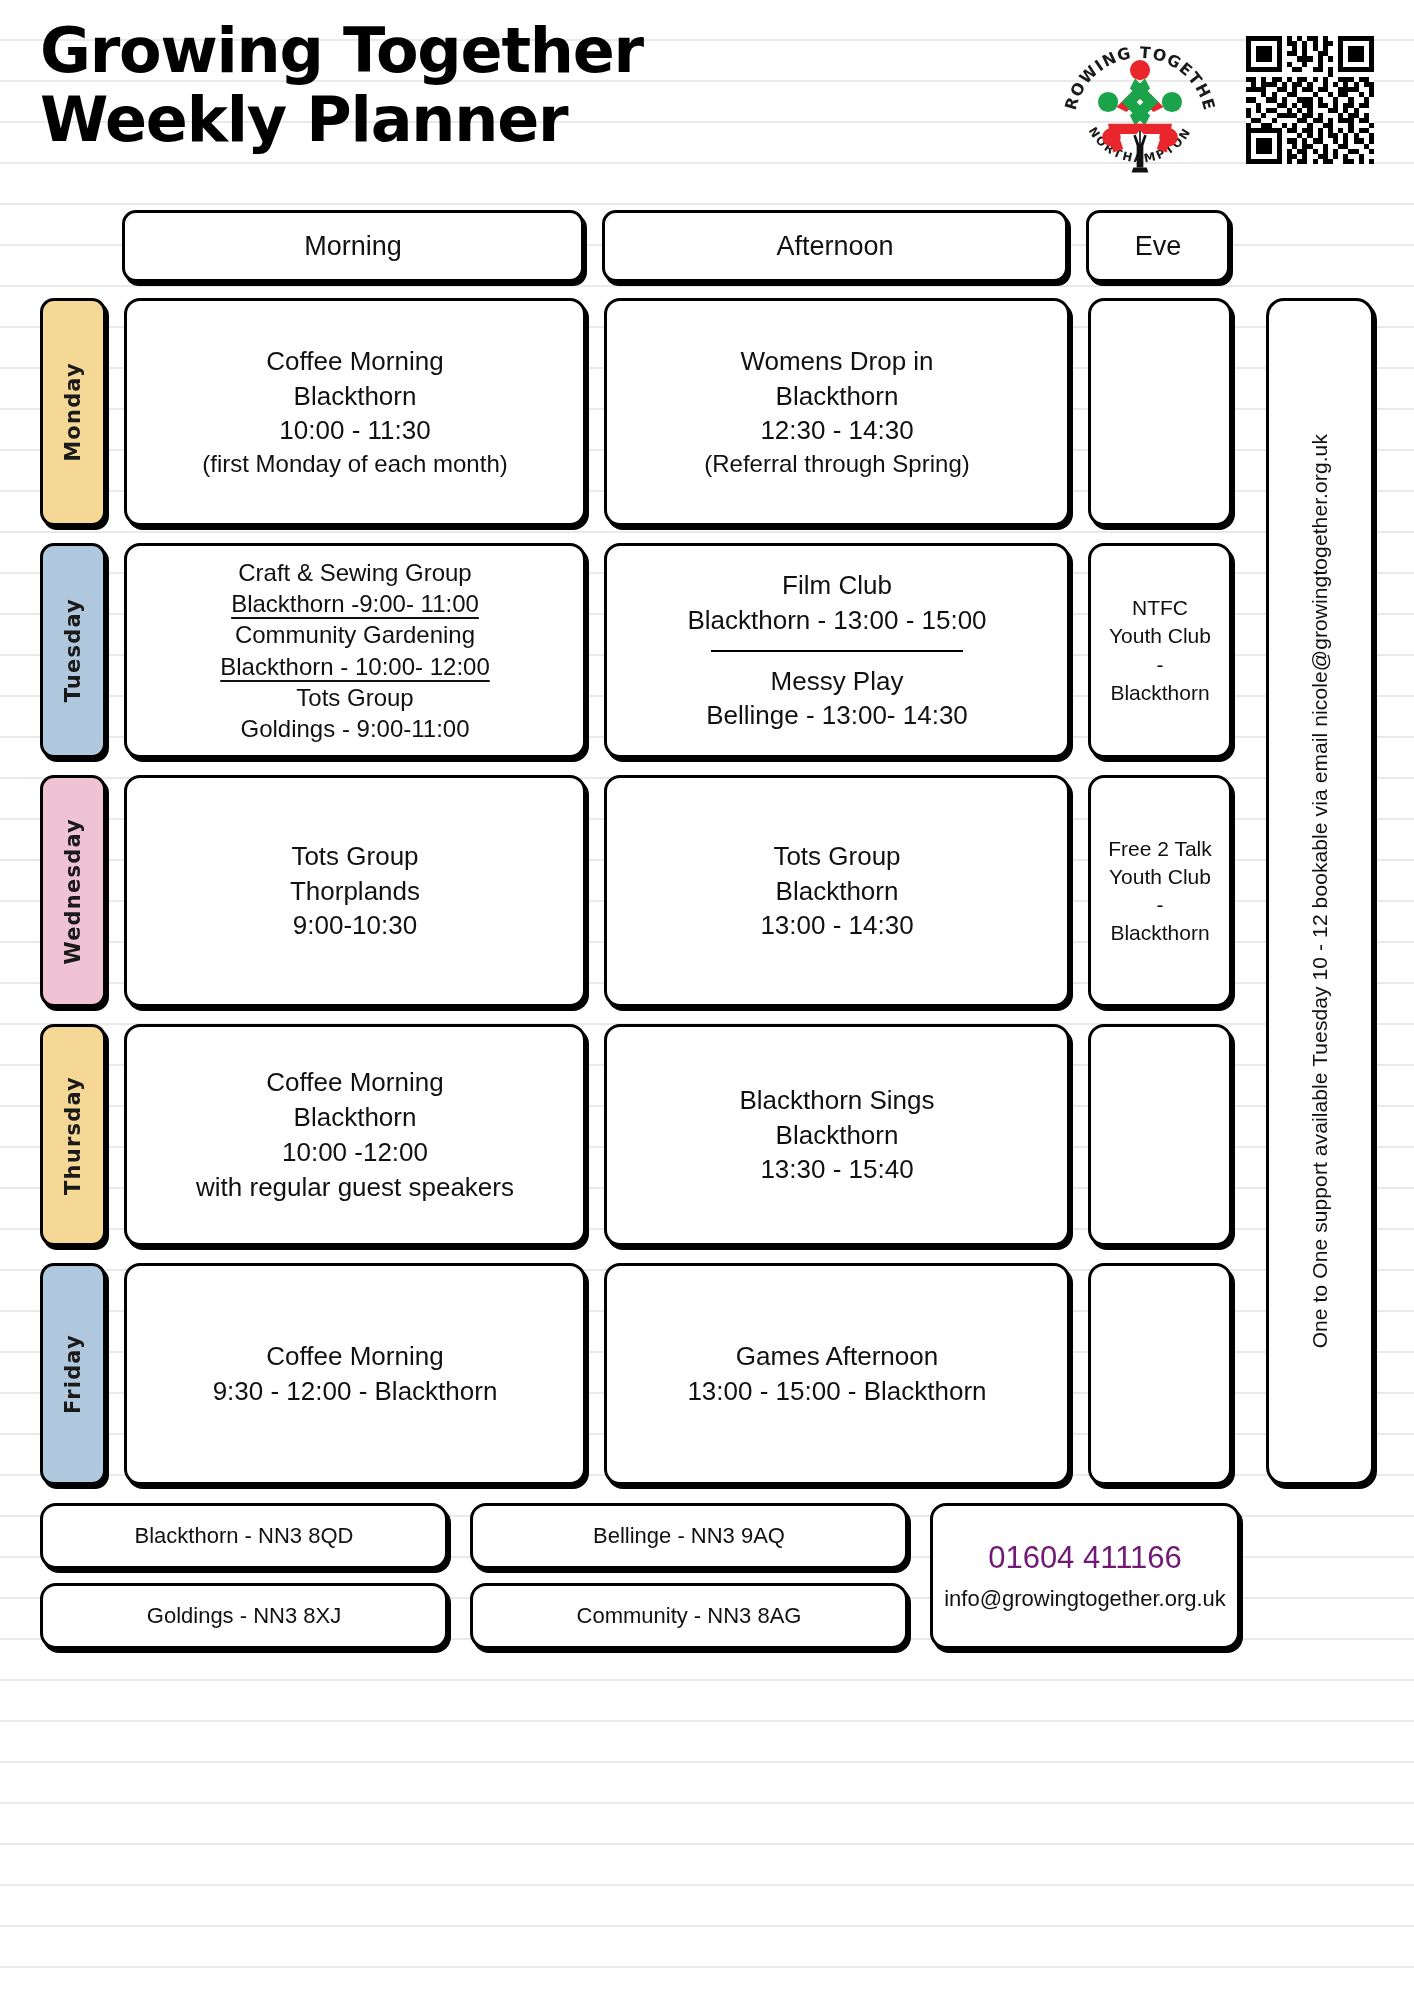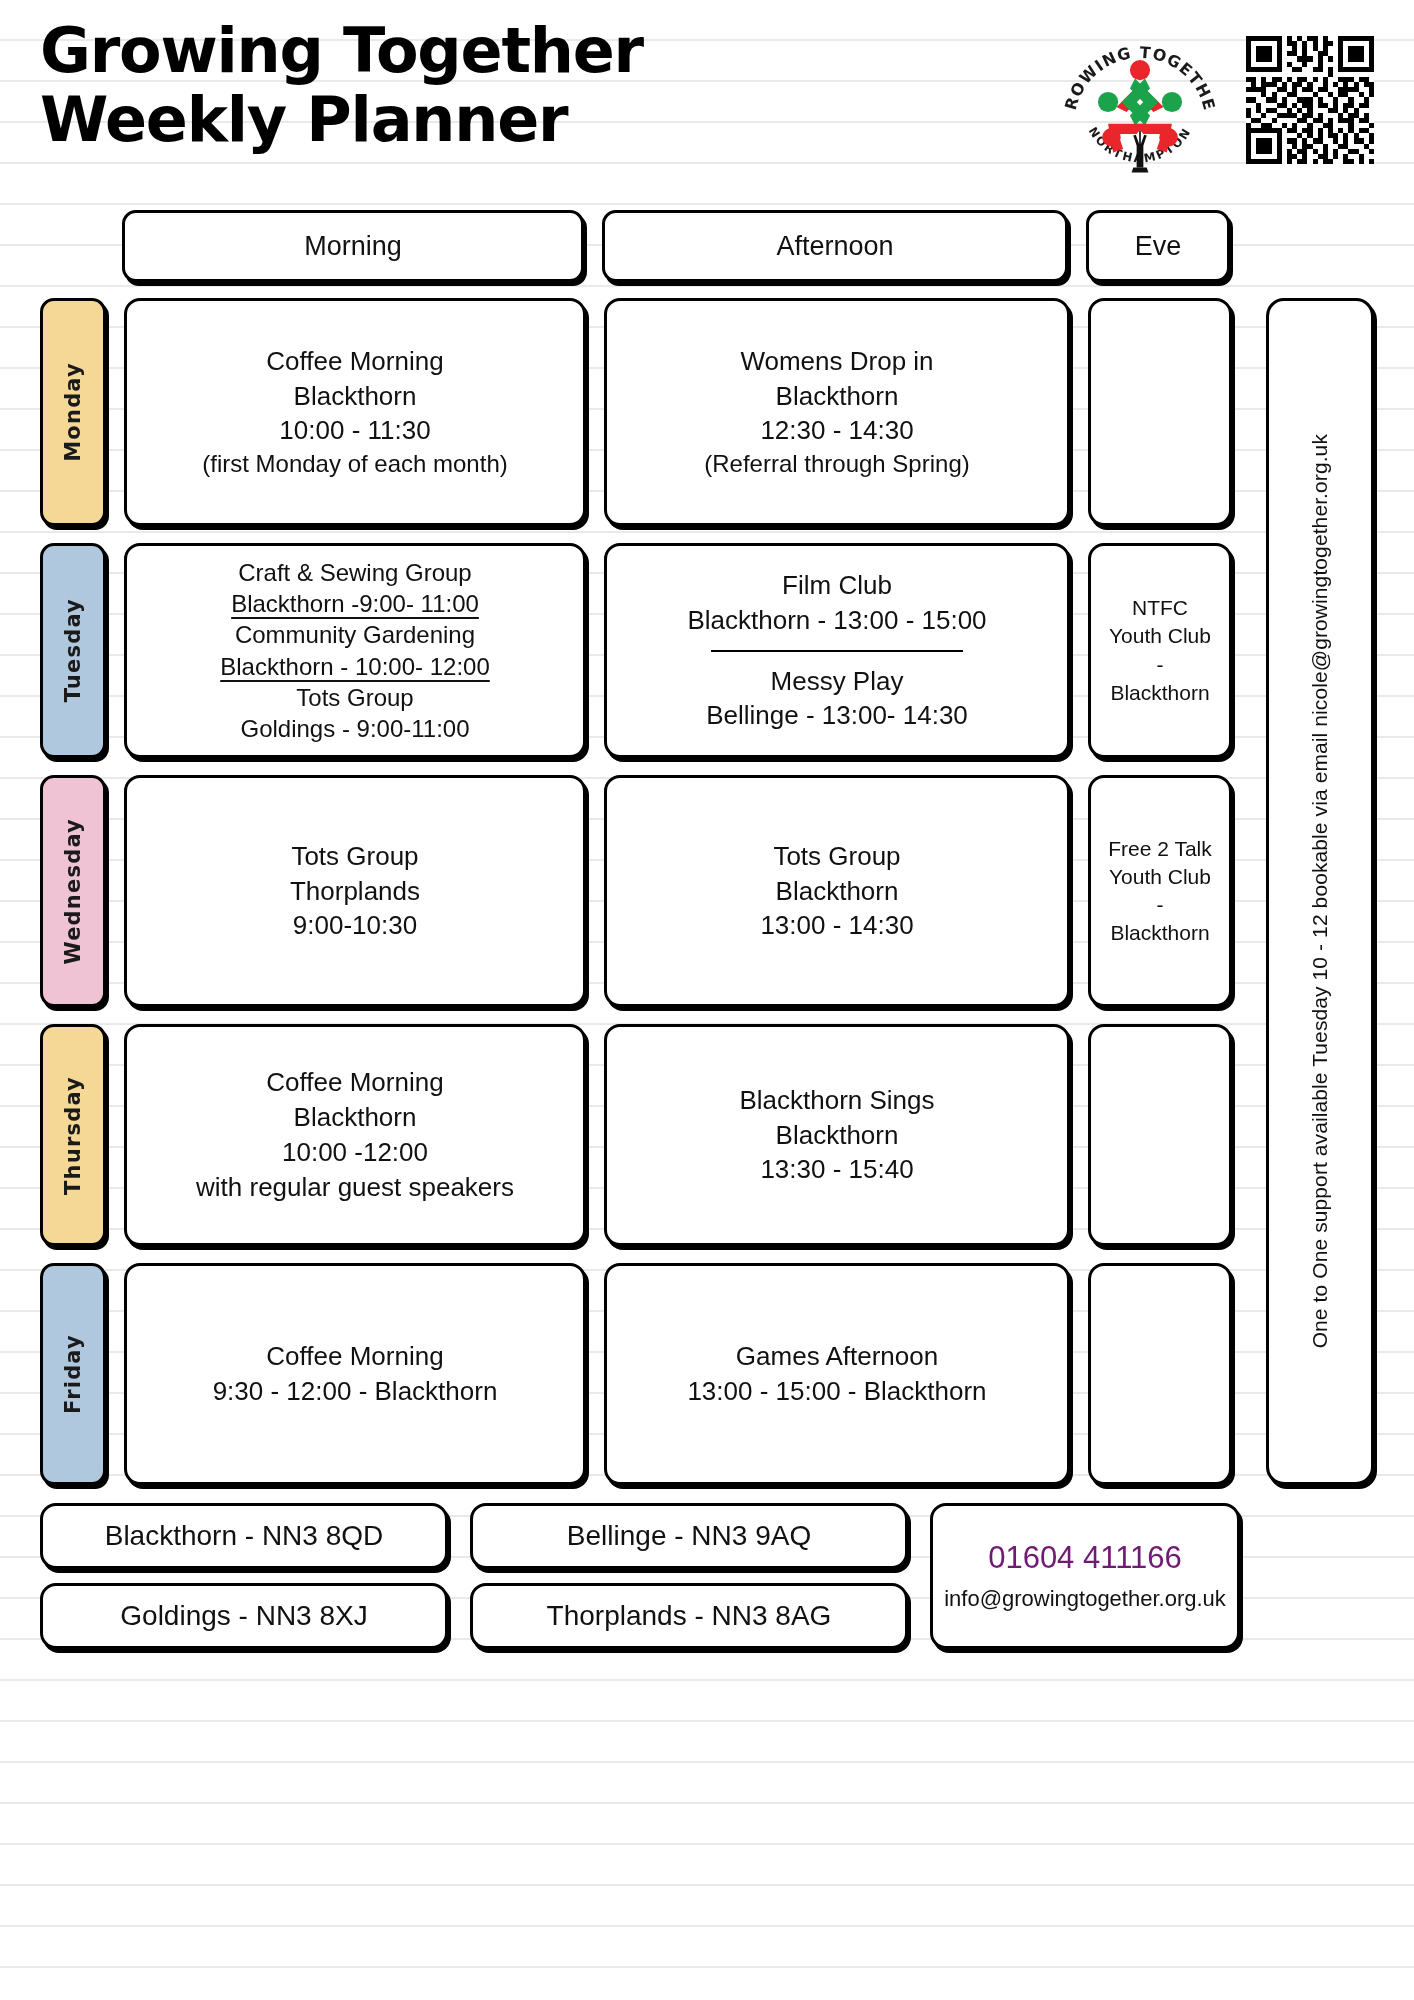--- a/index.html
+++ b/index.html
@@ -212,21 +212,21 @@
   }
   .venue-pill {
     border: 3px solid #000;
     border-radius: 16px;
     box-shadow: 3px 4px 0 #000;
     background: #fff;
     height: 66px;
     display: flex;
     align-items: center;
     justify-content: center;
-    font-size: 28px;
+    font-size: 22px;
     color: #111;
     white-space: nowrap;
   }
   .contact-box {
     flex: 0 0 310px;
     border: 3px solid #000;
     border-radius: 16px;
     box-shadow: 3px 4px 0 #000;
     background: #fff;
     height: 146px;
@@ -560,21 +560,21 @@
     <div class="side-note">
       <span>One to One support available Tuesday 10 - 12 bookable via email nicole@growingtogether.org.uk</span>
     </div>
   </div>
 
   <div class="footer">
     <div class="venues" id="venues">
         <div class="venue-pill">Blackthorn - NN3 8QD</div>
         <div class="venue-pill">Bellinge - NN3 9AQ</div>
         <div class="venue-pill">Goldings - NN3 8XJ</div>
-        <div class="venue-pill">Thorplands - NN3 8AG</div>
+        <div class="venue-pill">Community - NN3 8AG</div>
       </div>
     <div class="contact-box">
       <div class="contact-phone">01604 411166</div>
       <div class="contact-email">info@growingtogether.org.uk</div>
     </div>
   </div>
 
 </div>
 
 </body></html>

